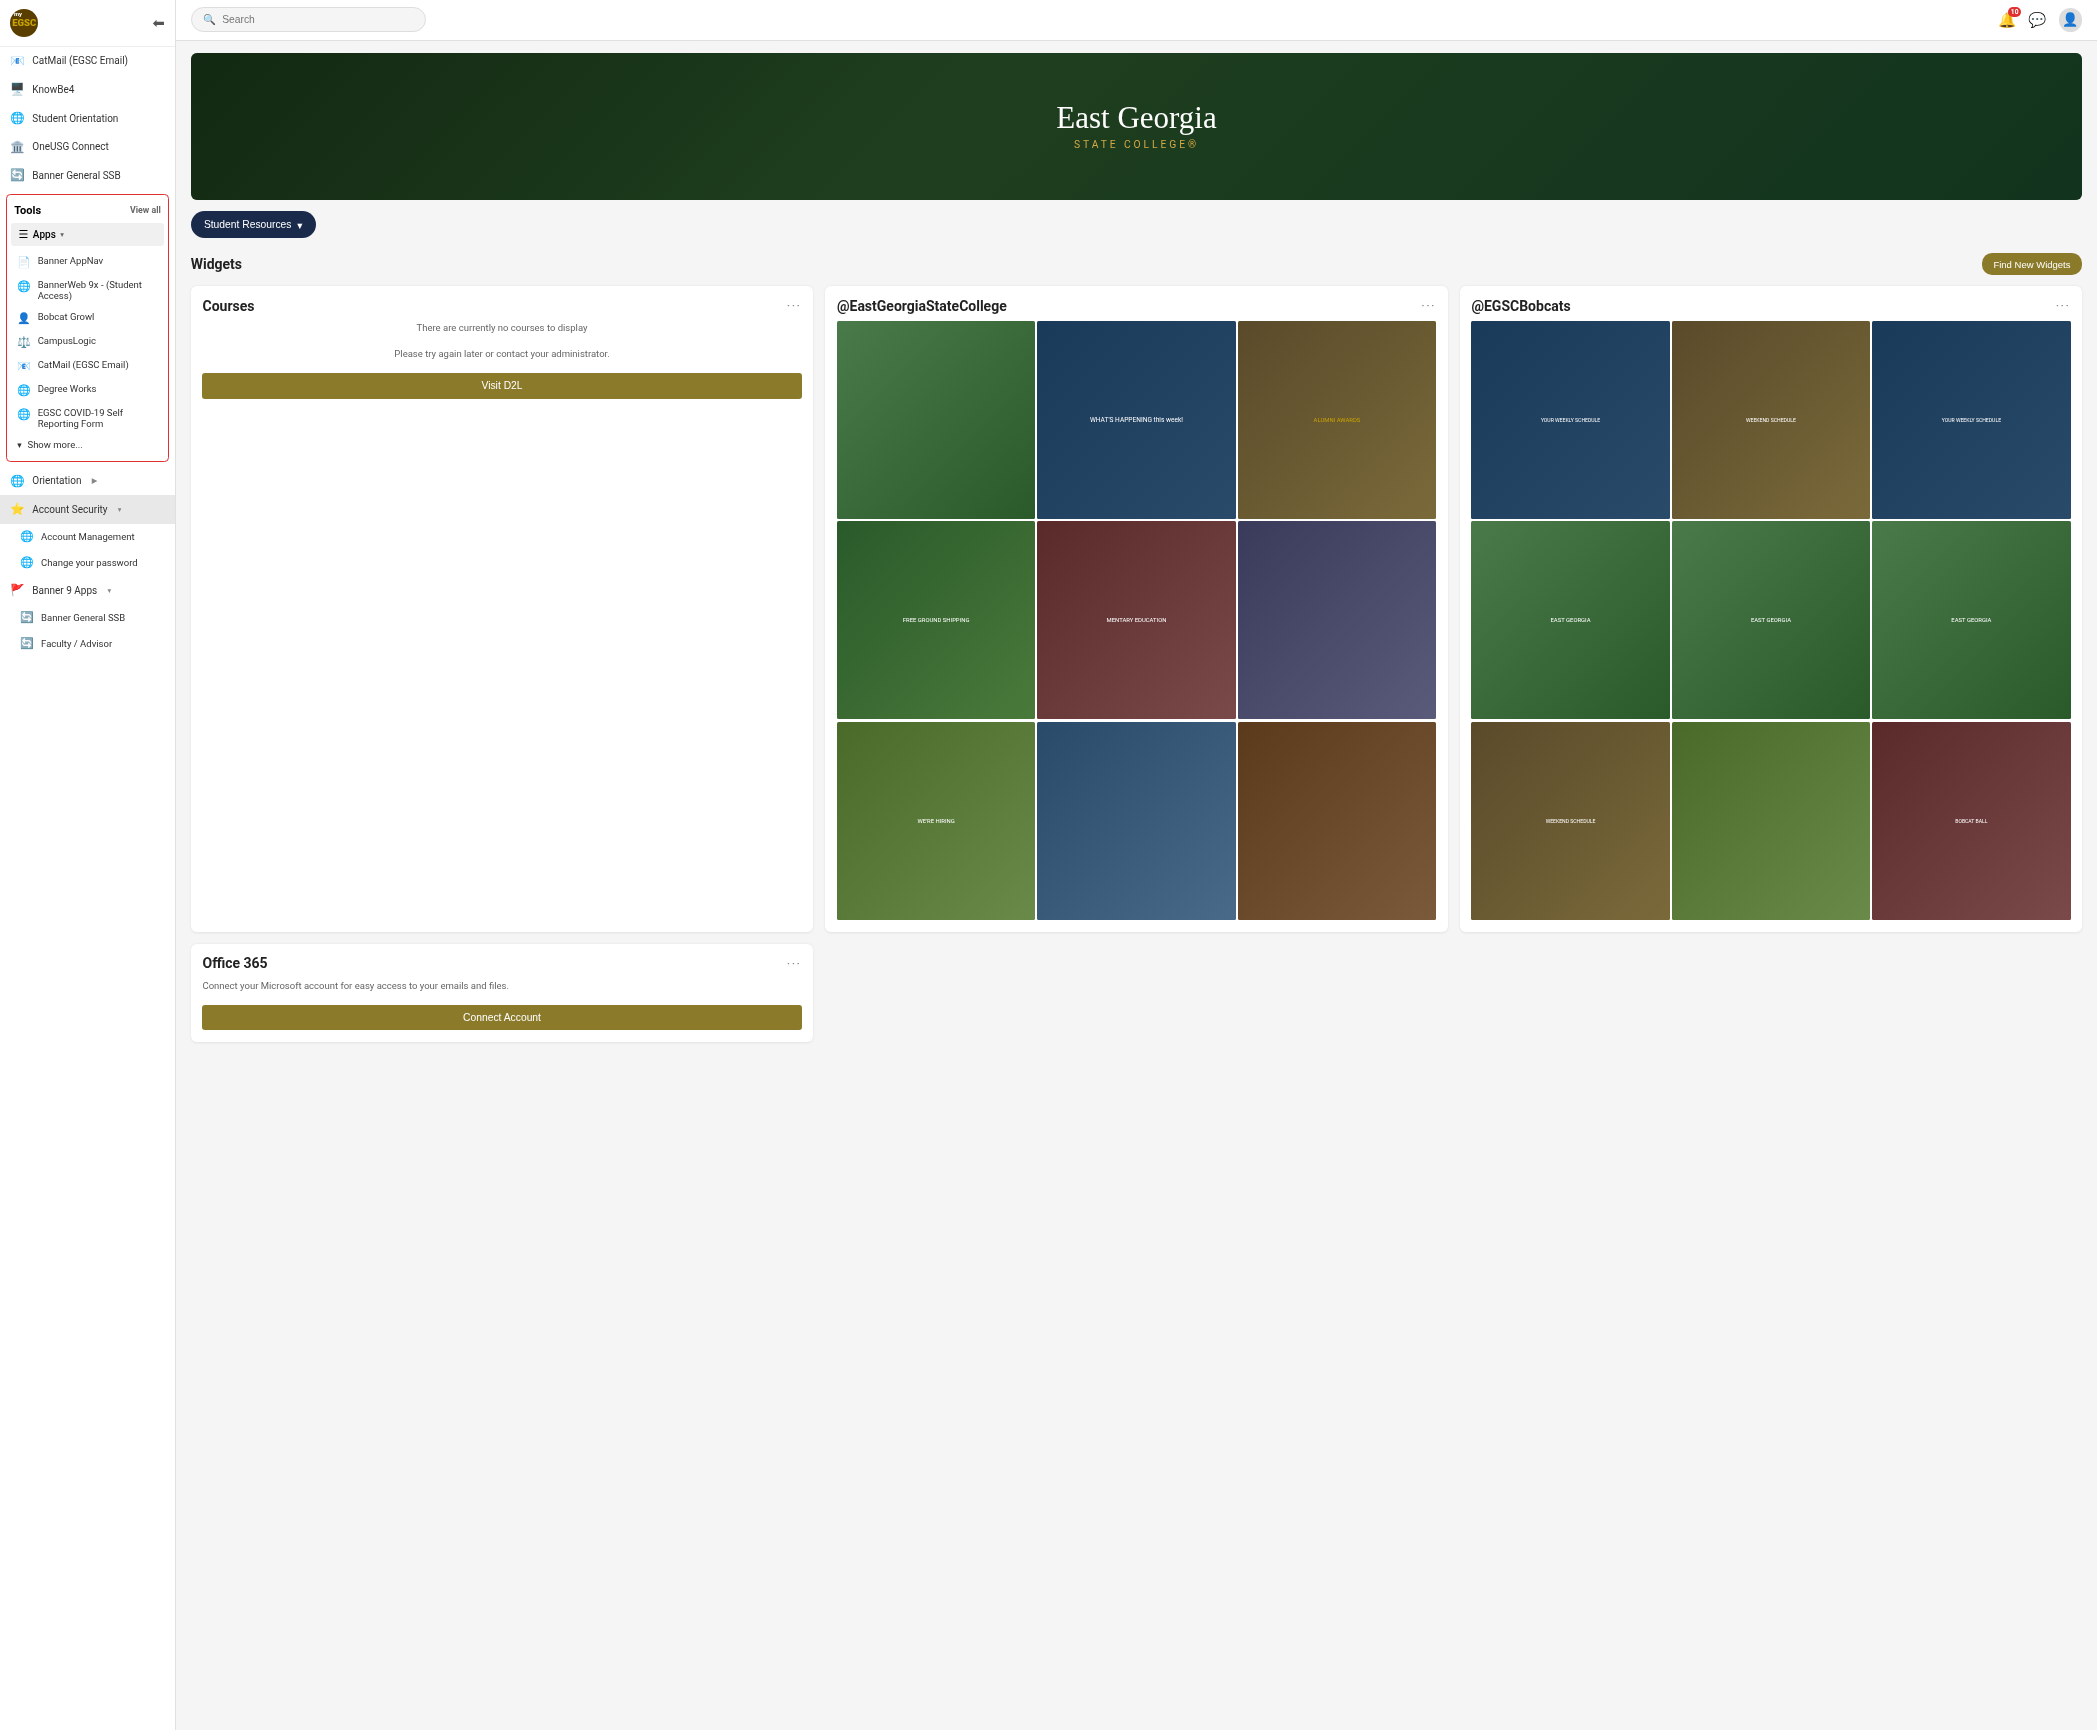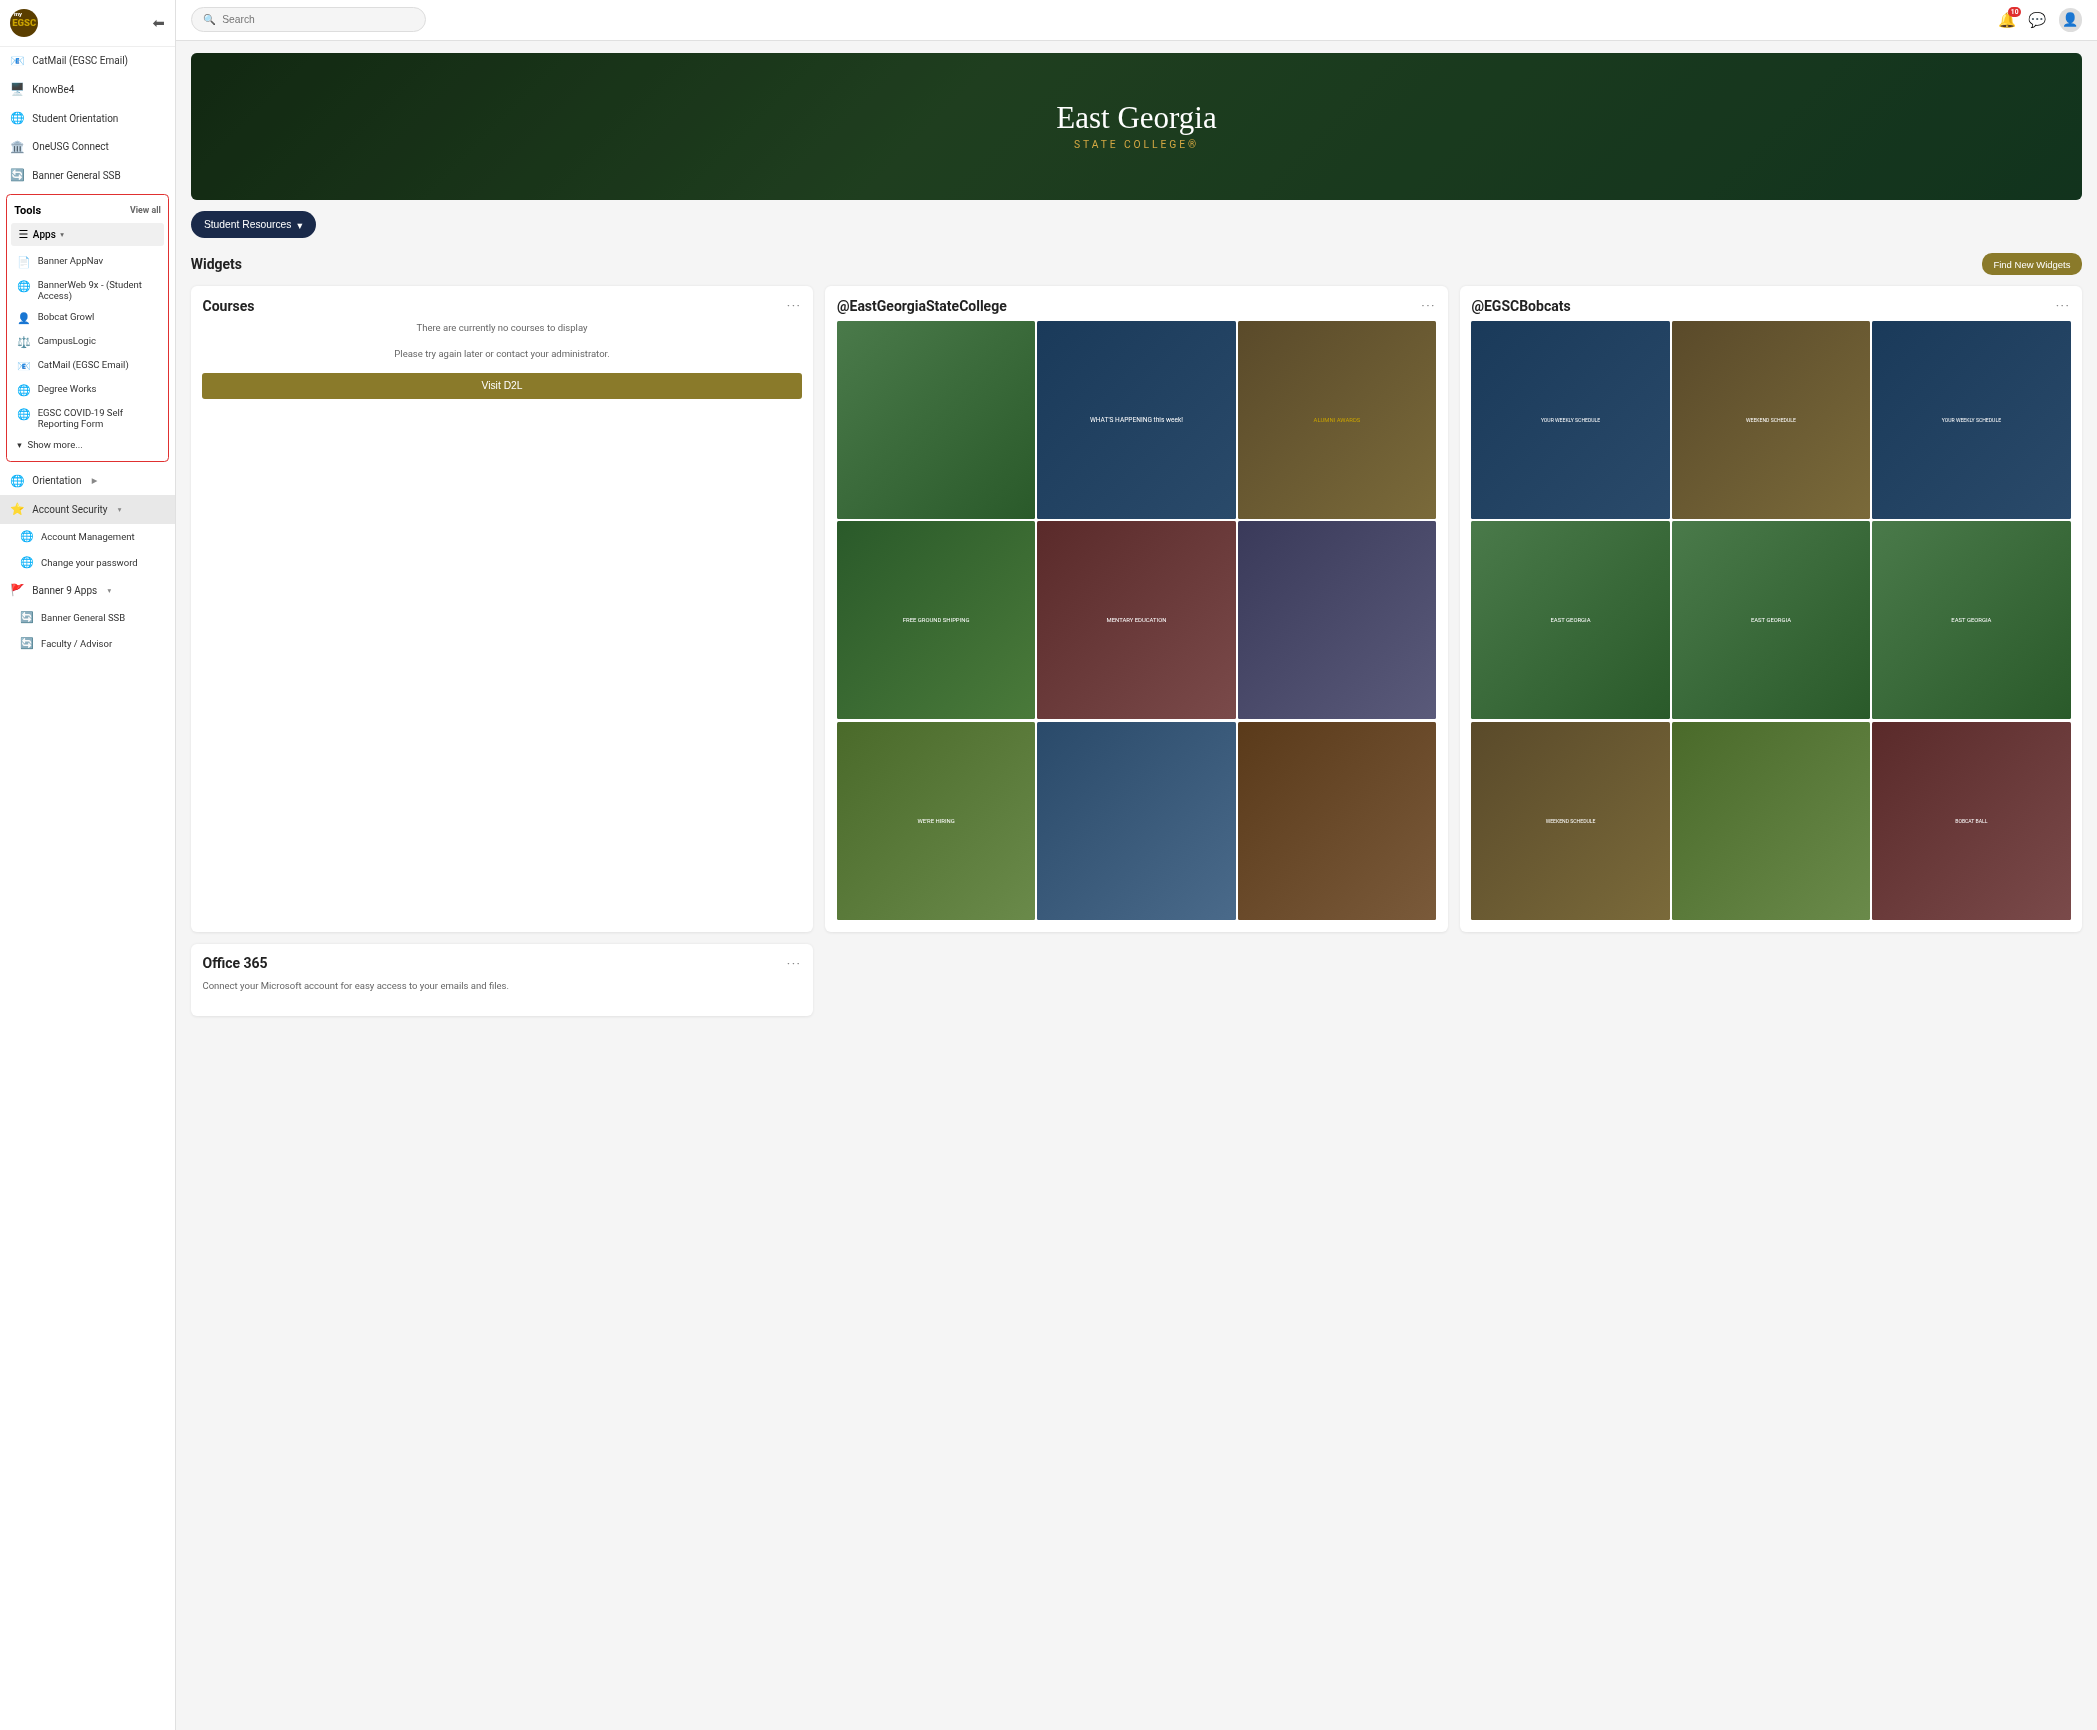--- a/index.html
+++ b/index.html
@@ -638,17 +638,18 @@
 
     
     <div class="widgets-row2">
 
       <div class="widget-card office365-card">
         <div class="widget-card-header">
           <span class="widget-card-title">Office 365</span>
           <span class="widget-dots">···</span>
         </div>
         <p class="office365-desc">Connect your Microsoft account for easy access to your emails and files.</p>
+        <button class="connect-btn">Connect Account</button>
       </div>
     </div>
   </div>
 </div>
 
 
 </body></html>

